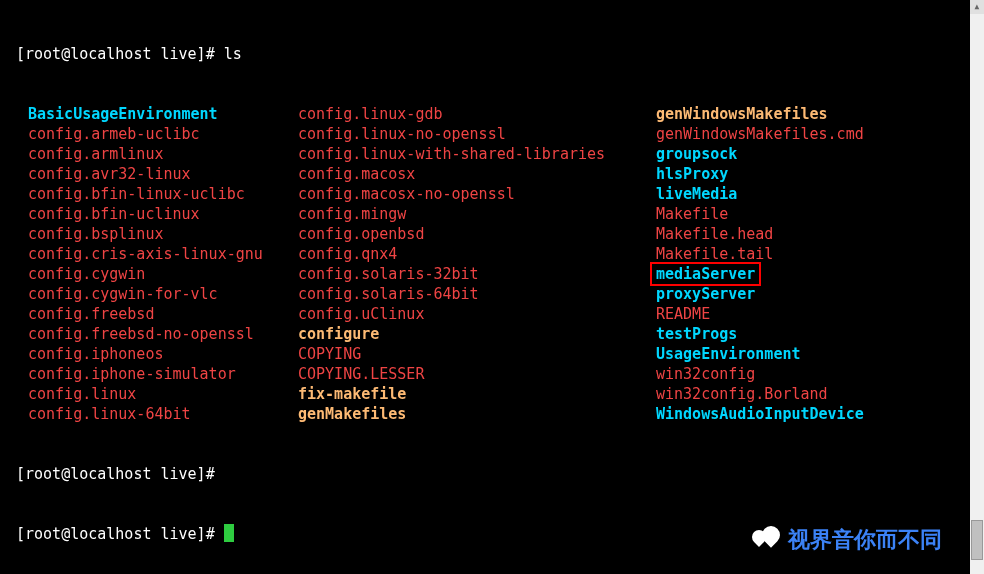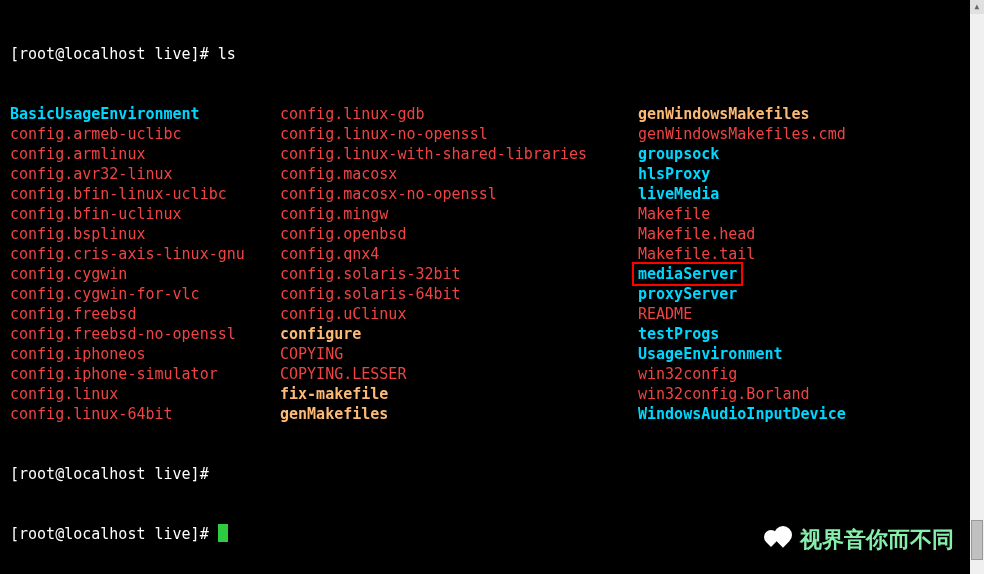--- a/index.html
+++ b/index.html
@@ -8,34 +8,34 @@
   height: 574px;
   background: #000;
   font-family: "Consolas", "Monaco", monospace;
   font-size: 15px;
   line-height: 20px;
   color: #fff;
   position: relative;
   overflow: hidden;
 }
 .terminal {
-  padding: 4px 10px;
+  padding: 4px 16px;
   white-space: pre;
 }
 .prompt-line {
   display: flex;
 }
 .columns {
   display: flex;
 }
 .col {
   display: flex;
   flex-direction: column;
 }
-.col1 { width: 270px; }
+.col1 { width: 270px; margin-left: 12px; }
 .col2 { width: 358px; }
 .col3 { }
 .cyan { color: #00d7ff; font-weight: bold; }
 .green { color: #fdba74; font-weight: bold; }
 .white { color: #ef4444; }
 .highlight-box {
   border: 2px solid #ff0000;
   padding: 0 4px;
   margin: -2px -6px;
   display: inline-block;
@@ -72,25 +72,25 @@
   right: 1px;
   bottom: 14px;
   width: 12px;
   height: 40px;
   background: #c0c0c0;
   border: 1px solid #999;
 }
 .watermark {
   position: absolute;
   bottom: 20px;
-  right: 30px;
+  right: 42px;
   display: flex;
   align-items: center;
   gap: 8px;
-  color: #86efac;
+  color: #3b82f6;
   font-family: sans-serif;
   font-size: 22px;
   font-weight: bold;
 }
 .watermark-icon {
   width: 28px;
   height: 28px;
   position: relative;
 }
 .watermark-icon::before,

